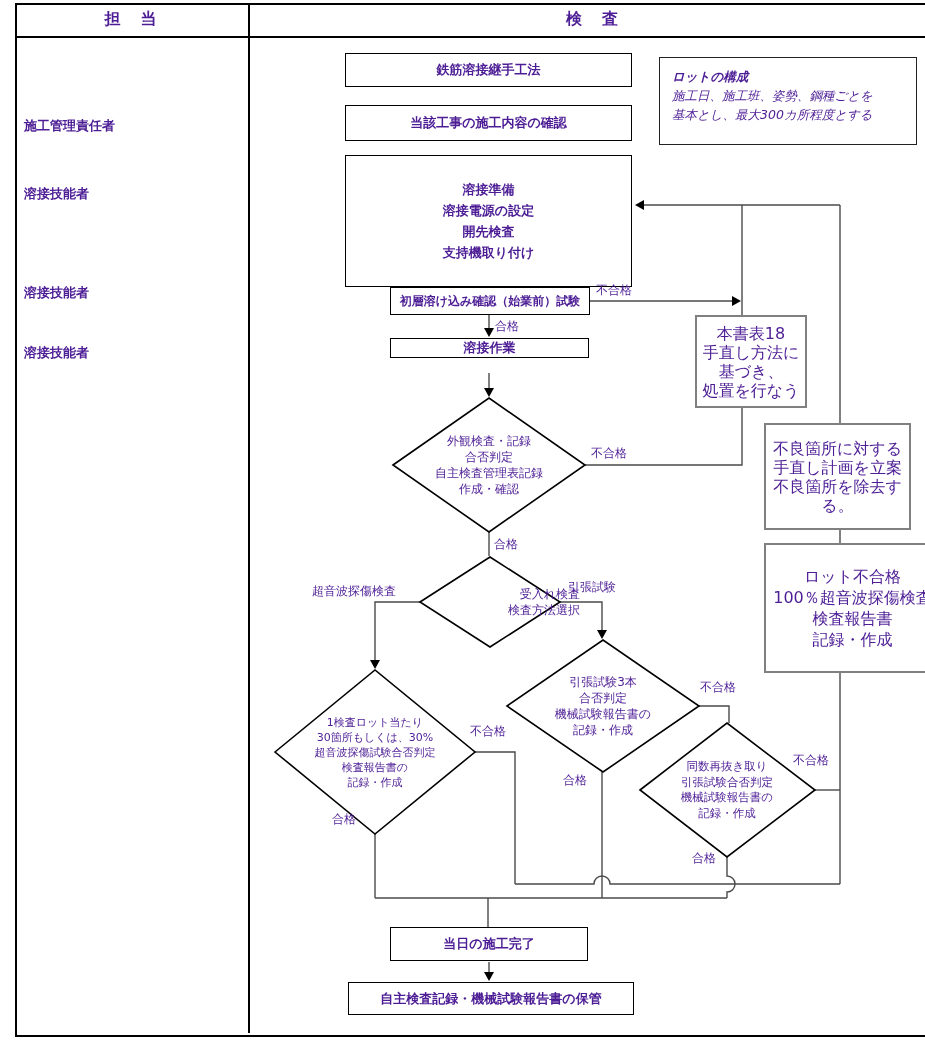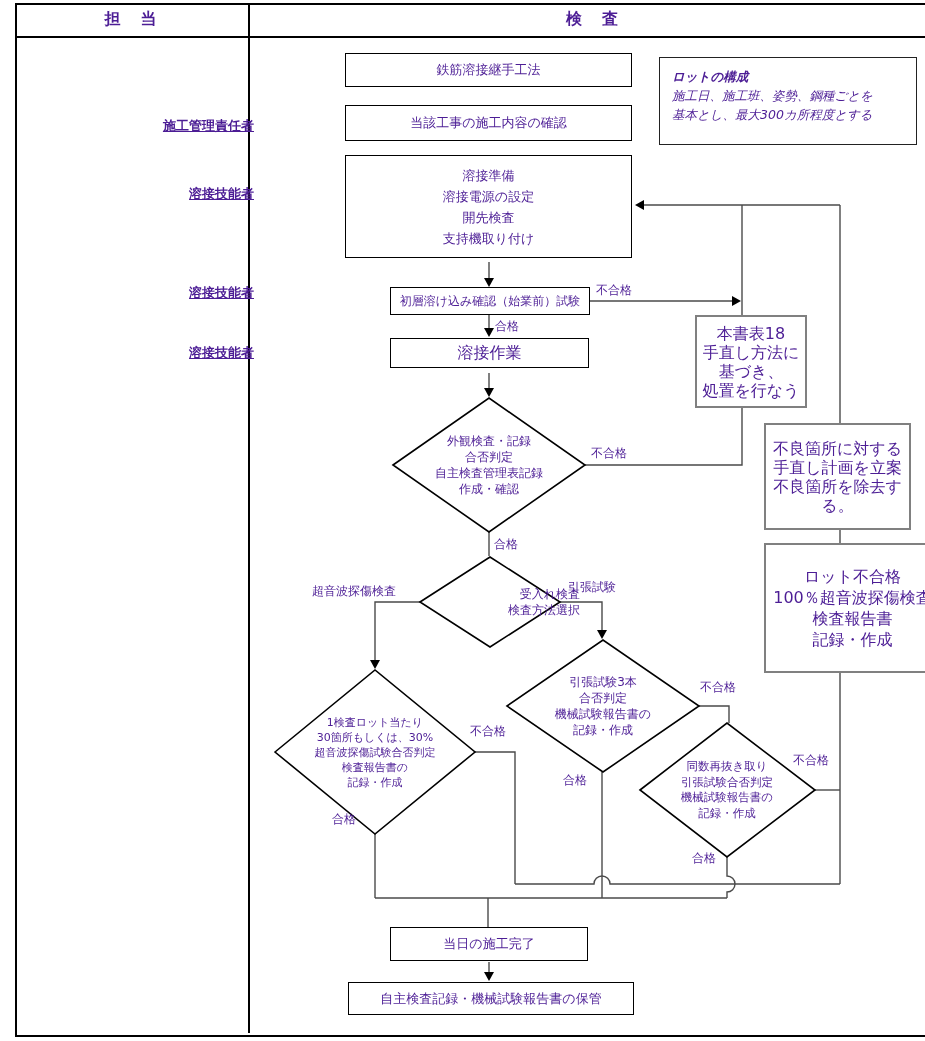--- a/index.html
+++ b/index.html
@@ -5,25 +5,25 @@
   html,body{margin:0;padding:0;background:#fff;}
   #page{position:relative;width:925px;height:1041px;background:#fff;
         font-family:"DejaVu Sans","Liberation Sans",sans-serif;color:#4c1d95;overflow:hidden;margin-left:12px;}
   .abs{position:absolute;}
   
   .outer{left:3px;top:3px;width:914px;height:1030px;border:2px solid #000;}
   .vdiv{left:236px;top:3px;width:2px;height:1030px;background:#000;}
   .hhead{left:3px;top:36px;width:916px;height:2px;background:#000;}
   .htxt{font-size:16px;font-weight:bold;text-align:center;letter-spacing:2px;}
   
-  .lane{left:28px;width:214px;text-align:right;font-size:13px;font-weight:600;text-decoration:underline;}
+  .lane{left:12px;width:214px;text-align:left;font-size:13px;font-weight:600;}
   
   .box{border:1.6px solid #000;background:#fff;display:flex;align-items:center;justify-content:center;
        text-align:center;white-space:pre-line;box-sizing:border-box;}
-  .b-bold{font-weight:normal;}
+  .b-bold{font-weight:bold;}
   .gbox{border:2px solid #808080;background:#fff;display:flex;align-items:center;justify-content:center;
         text-align:center;white-space:pre-line;box-sizing:border-box;font-size:16px;line-height:19px;}
   .note{border:1.5px solid #222;background:#fff;box-sizing:border-box;padding:9px 12px;font-size:12.5px;line-height:19px;font-style:italic;}
   .note .t{font-weight:bold;}
   .note .b{white-space:pre-line;}
   
   .dtext{width:180px;text-align:center;white-space:pre-line;}
   
   .lbl{font-size:12px;line-height:14px;white-space:nowrap;}
   svg{position:absolute;left:0;top:0;}
@@ -85,26 +85,26 @@
   <div class="abs htxt" style="left:3px;top:9px;width:233px;">担　当</div>
   <div class="abs htxt" style="left:237px;top:9px;width:688px;">検　査</div>
 
   <div class="abs lane" style="top:117px;">施工管理責任者</div>
   <div class="abs lane" style="top:185px;">溶接技能者</div>
   <div class="abs lane" style="top:284px;">溶接技能者</div>
   <div class="abs lane" style="top:344px;">溶接技能者</div>
 
   <div class="abs box b-bold" style="left:333px;top:53px;width:287px;height:34px;font-size:13px;">鉄筋溶接継手工法</div>
   <div class="abs box b-bold" style="left:333px;top:105px;width:287px;height:36px;font-size:13px;">当該工事の施工内容の確認</div>
-  <div class="abs box b-bold" style="left:333px;top:155px;width:287px;height:103px;font-size:13px;line-height:21px;">溶接準備
+  <div class="abs box b-bold" style="left:333px;top:155px;width:287px;height:132px;font-size:13px;line-height:21px;">溶接準備
 溶接電源の設定
 開先検査
 支持機取り付け</div>
   <div class="abs box b-bold" style="left:378px;top:287px;width:200px;height:28px;font-size:12px;">初層溶け込み確認（始業前）試験</div>
-  <div class="abs box b-bold" style="left:378px;top:338px;width:199px;height:30px;font-size:16px;">溶接作業</div>
+  <div class="abs box b-bold" style="left:378px;top:338px;width:199px;height:20px;font-size:13px;">溶接作業</div>
   <div class="abs gbox" style="left:683px;top:315px;width:112px;height:93px;">本書表18
 手直し方法に
 基づき、
 処置を行なう</div>
   <div class="abs gbox" style="left:752px;top:423px;width:147px;height:107px;">不良箇所に対する
 手直し計画を立案
 不良箇所を除去する。</div>
   <div class="abs gbox" style="left:752px;top:543px;width:177px;height:130px;line-height:21px;">ロット不合格
 100％超音波探傷検査
 検査報告書

